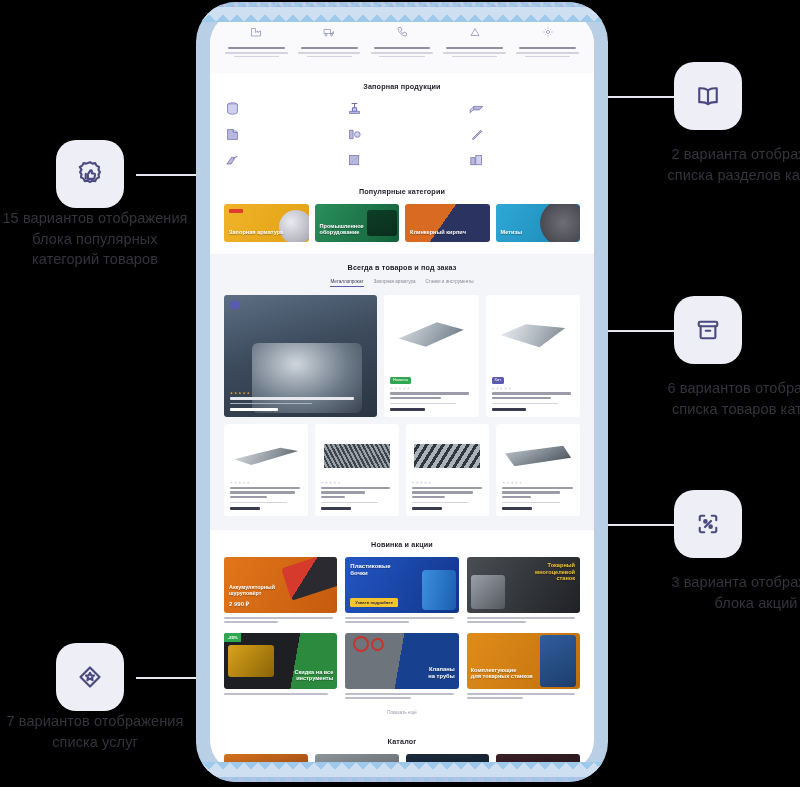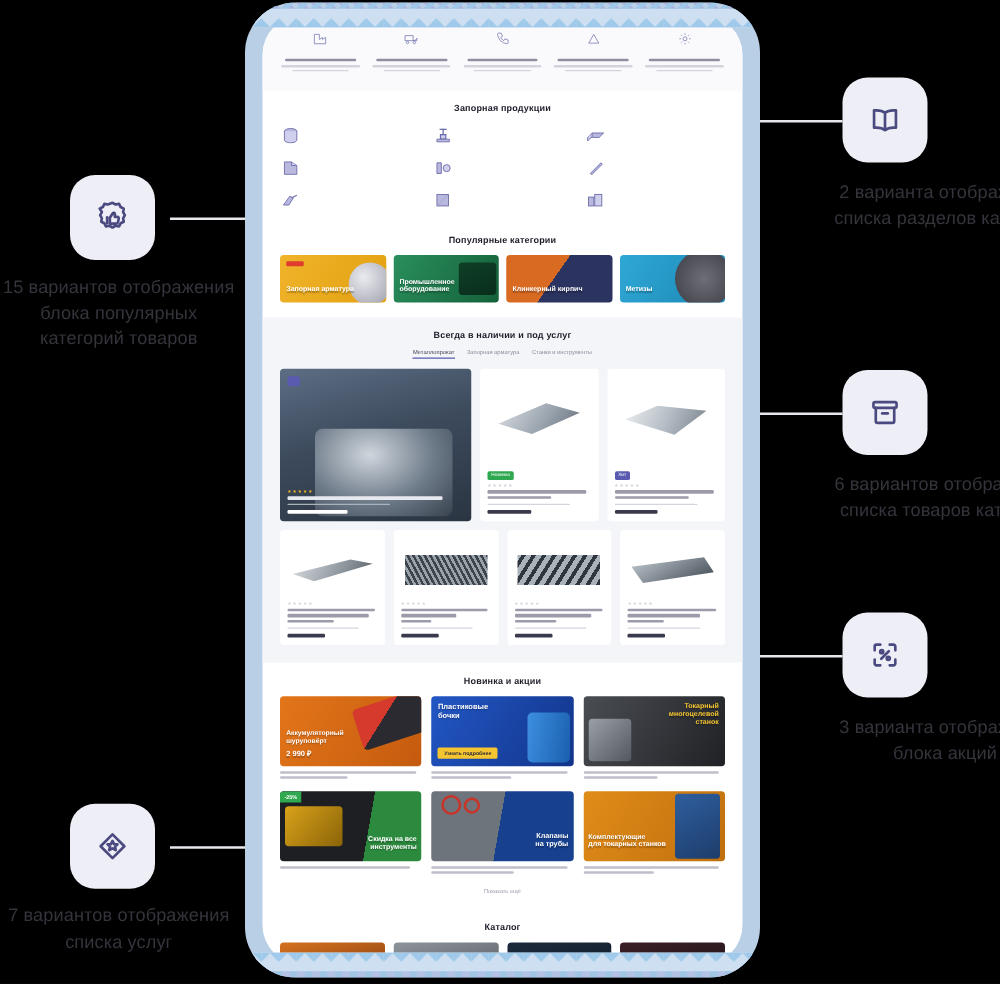--- a/index.html
+++ b/index.html
@@ -18,21 +18,21 @@
     background: #EDEEF6;
     display: flex; align-items: center; justify-content: center;
   }
   .annot-tile svg { width: 30px; height: 30px; stroke: #4B4A80; fill: none;
     stroke-width: 1.7; stroke-linecap: round; stroke-linejoin: round; }
   .annot-text {
     color: #35343c; font-size: 14.5px; line-height: 1.42;
     letter-spacing: .1px; white-space: pre-line;
   }
   .annot-left .annot-tile { margin-left: 56px; }
-  .annot-left .annot-text { text-align: center; margin-top: 12px; width: 190px; }
+  .annot-left .annot-text { text-align: center; margin-top: 0; width: 190px; }
   .annot-right .annot-tile { margin-left: 14px; }
   .annot-right .annot-text { text-align: center; margin-top: 14px; width: 192px; }
   .conn { position: absolute; height: 1.6px; background: #e7e8ee; }
 
   
   #device {
     position: absolute; left: 196px; top: 2px;
     width: 412px; height: 780px;
     border-radius: 40px;
     background: #b9cfe6;
@@ -348,21 +348,21 @@
 кирпич</div>
           </div>
           <div class="pop-card" style="background:linear-gradient(120deg,#2fa8d6,#1b87b4)">
             <div style="position:absolute;right:-6px;top:-4px;width:46px;height:46px;background:radial-gradient(circle,#6e6e78,#3a3a42);border-radius:50%"></div>
             <div class="lbl">Метизы</div>
           </div>
         </div>
       </div>
 
       <div id="stock">
-        <div class="sec-title">Всегда в наличии и под услуг</div>
+        <div class="sec-title">Всегда в товаров и под заказ</div>
         <div class="tabs">
           <div class="tab on">Металлопрокат</div>
           <div class="tab">Запорная арматура</div>
           <div class="tab">Станки и инструменты</div>
         </div>
 
         <div class="stock-top">
           <div class="hero">
             <div class="badge"></div>
             <div style="position:absolute;left:18%;bottom:4px;width:72%;height:58%;background:radial-gradient(ellipse at 40% 30%,#cfd6dd,#6d7a88 55%,#39434f);border-radius:6px"></div>

